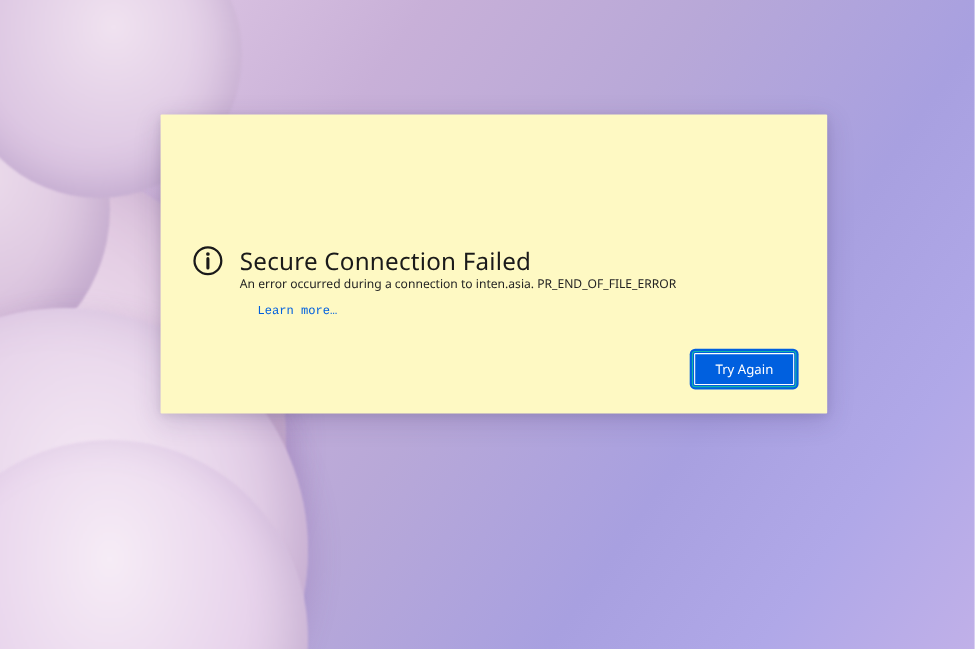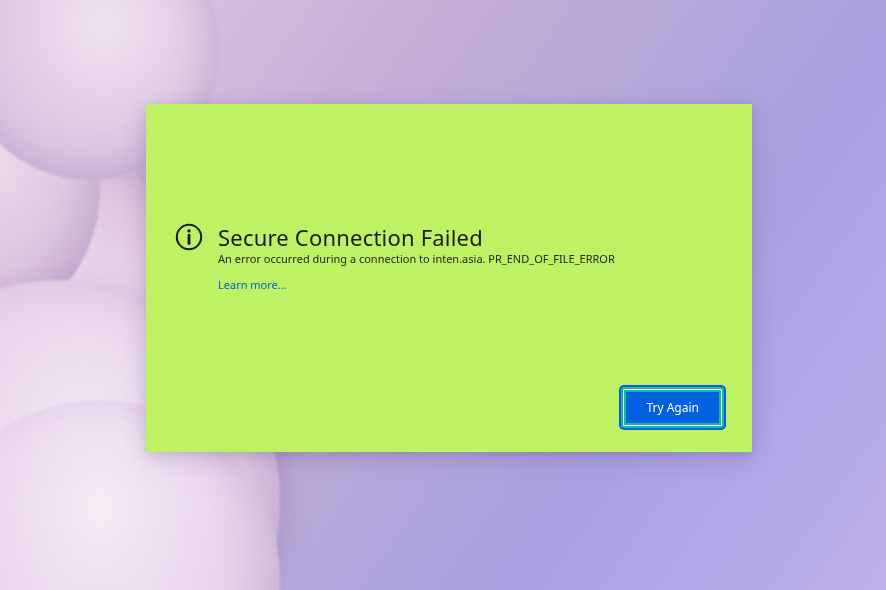--- a/index.html
+++ b/index.html
@@ -47,22 +47,22 @@
         box-shadow: inset -12px -12px 40px rgba(120,90,150,0.22); }
   .p5 { width: 260px; height: 260px; left: -40px; top: -80px;
         background: radial-gradient(ellipse at 55% 40%, #f0e2f0 0%, #dcc6e2 60%, #c8b0d4 100%);
         box-shadow: inset -10px -10px 35px rgba(120,90,150,0.2); }
 
   .dialog {
     position: absolute;
     left: 146px;
     top: 104px;
     width: 606px;
-    height: 348px;
-    background: #bef264;
+    height: 272px;
+    background: #fef9c3;
     box-shadow: 0 6px 24px rgba(60,40,100,0.18), 0 2px 8px rgba(0,0,0,0.08);
     border-radius: 1px;
     padding: 0;
   }
   .content {
     position: absolute;
     left: 28px;
     right: 28px;
     top: 118px;
   }
@@ -101,35 +101,36 @@
     color: #242424;
     line-height: 1.45;
     max-width: 460px;
   }
   .bullets li {
     margin-bottom: 4px;
   }
   .learn-link {
     display: inline-block;
     margin-top: 10px;
-    margin-left: 44px;
+    margin-left: 60px;
     font-size: 11px;
     color: #0060df;
     text-decoration: none;
     cursor: pointer;
+    font-family: Liberation Mono, monospace;
   }
   .action-row {
     position: absolute;
     right: 28px;
     bottom: 24px;
   }
   .try-btn {
     background: #0060df;
     color: #ffffff;
-    border: 5px solid #14b8a6;
+    border: 1px solid #14b8a6;
     outline: 1px solid #ffffff;
     outline-offset: -3px;
     font-size: 12px;
     padding: 7px 20px;
     border-radius: 3px;
     cursor: pointer;
     font-family: inherit;
     box-shadow: 0 0 0 2px #0060df;
   }
 </style>

